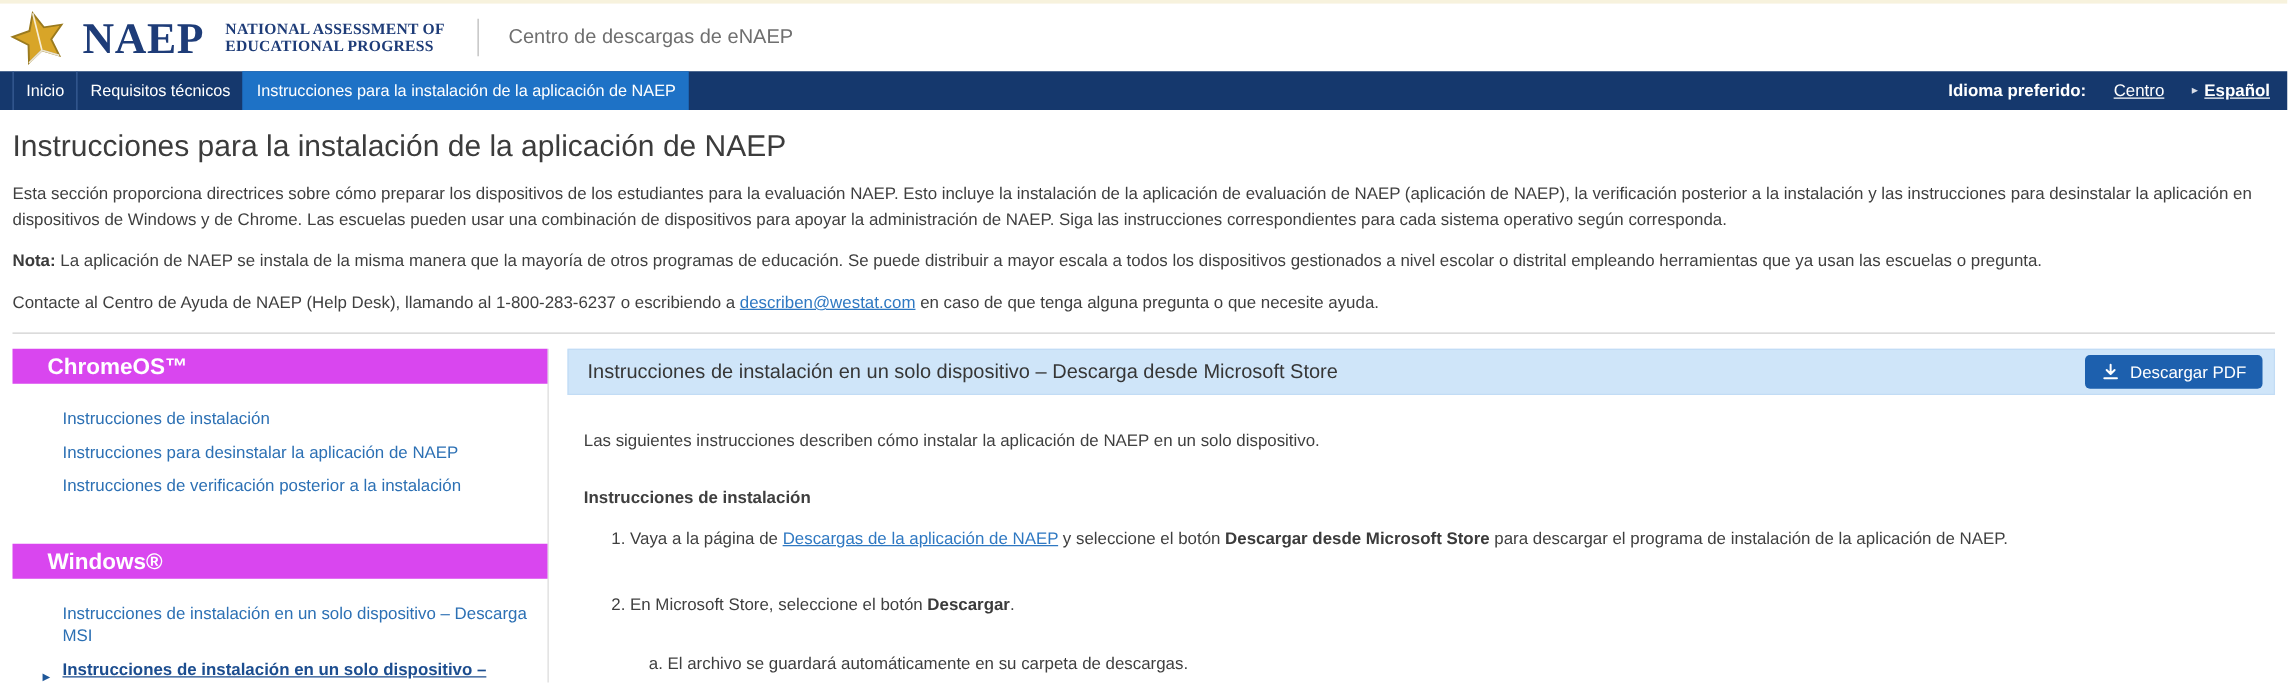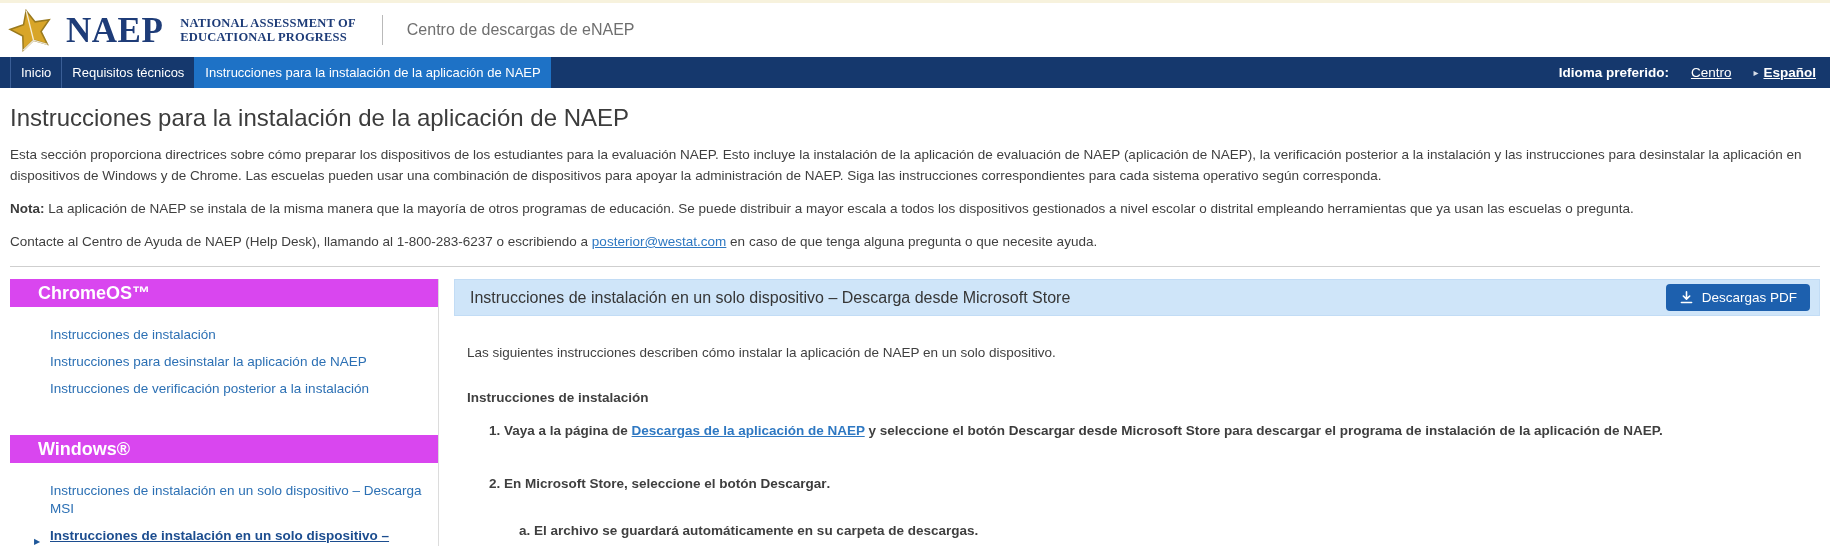--- a/index.html
+++ b/index.html
@@ -55,21 +55,21 @@
   .panel-header { background:#cfe5f9; border:1px solid #c2dcf5; display:flex; align-items:center;
     justify-content:space-between; padding:4px 9px 4px 15px; min-height:33px; }
   .panel-title { font-size:16px; color:#363636; }
   .pdf-button { display:flex; align-items:center; gap:8px; background:#1d60ae; color:#fff;
     font-size:13.5px; border:none; border-radius:4px; padding:6px 13px; cursor:pointer;
     font-family:inherit; }
   .panel-body { padding:26px 20px 0 13px; font-size:13.5px; line-height:21px; color:#3f3f3f; }
   .panel-body .lead { margin-bottom:24px; }
   .panel-heading { font-weight:bold; margin-bottom:24px; }
   .steps { list-style:none; margin-left:22px; }
-  .step { margin-bottom:32px;font-weight:bold; }
+  .step { margin-bottom:32px; }
   .substeps { list-style:none; margin:26px 0 0 30px; }
   .substeps li { margin-bottom:26px; }
   b { color:#3b3b3b; }
 </style>
 </head>
 <body>
 
 <div class="top-strip"></div>
 
 <header class="site-header">
@@ -100,21 +100,21 @@
   </div>
 </nav>
 
 <div class="page">
   <h1 class="page-title">Instrucciones para la instalación de la aplicación de NAEP</h1>
 
   <p>Esta sección proporciona directrices sobre cómo preparar los dispositivos de los estudiantes para la evaluación NAEP. Esto incluye la instalación de la aplicación de evaluación de NAEP (aplicación de NAEP), la verificación posterior a la instalación y las instrucciones para desinstalar la aplicación en dispositivos de Windows y de Chrome. Las escuelas pueden usar una combinación de dispositivos para apoyar la administración de NAEP. Siga las instrucciones correspondientes para cada sistema operativo según corresponda.</p>
 
   <p><b>Nota:</b><span> La aplicación de NAEP se instala de la misma manera que la mayoría de otros programas de educación. Se puede distribuir a mayor escala a todos los dispositivos gestionados a nivel escolar o distrital empleando herramientas que ya usan las escuelas o pregunta.</span></p>
 
-  <p><span>Contacte al Centro de Ayuda de NAEP (Help Desk), llamando al 1-800-283-6237 o escribiendo a </span><a class="inline-link">posterior@westat.com</a><span> en caso de que tenga alguna pregunta o que necesite ayuda.</span></p>
+  <p><span>Contacte al Centro de Ayuda de NAEP (Help Desk), llamando al 1-800-283-6237 o escribiendo a </span><a class="inline-link">describen@westat.com</a><span> en caso de que tenga alguna pregunta o que necesite ayuda.</span></p>
 
   <hr class="rule">
 
   <div class="columns">
     <aside class="sidebar">
       <div class="side-header">ChromeOS™</div>
       <ul class="side-list">
         <li><a class="side-link">Instrucciones de instalación</a></li>
         <li><a class="side-link">Instrucciones para desinstalar la aplicación de NAEP</a></li>
         <li><a class="side-link">Instrucciones de verificación posterior a la instalación</a></li>
@@ -131,21 +131,21 @@
     </aside>
 
     <section class="panel">
       <div class="panel-header">
         <div class="panel-title">Instrucciones de instalación en un solo dispositivo – Descarga desde Microsoft Store</div>
         <button class="pdf-button">
           <svg width="15" height="15" viewBox="0 0 16 16">
             <path d="M8 2v7.2M4.6 6.4 8 9.8l3.4-3.4" fill="none" stroke="#fff" stroke-width="1.7" stroke-linecap="round" stroke-linejoin="round"></path>
             <path d="M2.6 13.4h10.8" fill="none" stroke="#fff" stroke-width="1.7" stroke-linecap="round"></path>
           </svg>
-          <span>Descargas PDF</span>
+          <span>Descargar PDF</span>
         </button>
       </div>
 
       <div class="panel-body">
         <p class="lead">Las siguientes instrucciones describen cómo instalar la aplicación de NAEP en un solo dispositivo.</p>
         <p class="panel-heading">Instrucciones de instalación</p>
 
         <ol class="steps">
           <li class="step">
             <span>1. </span><span>Vaya a la página de </span><a class="inline-link">Descargas de la aplicación de NAEP</a><span> y seleccione el botón </span><b>Descargar desde Microsoft Store</b><span> para descargar el programa de instalación de la aplicación de NAEP.</span>

